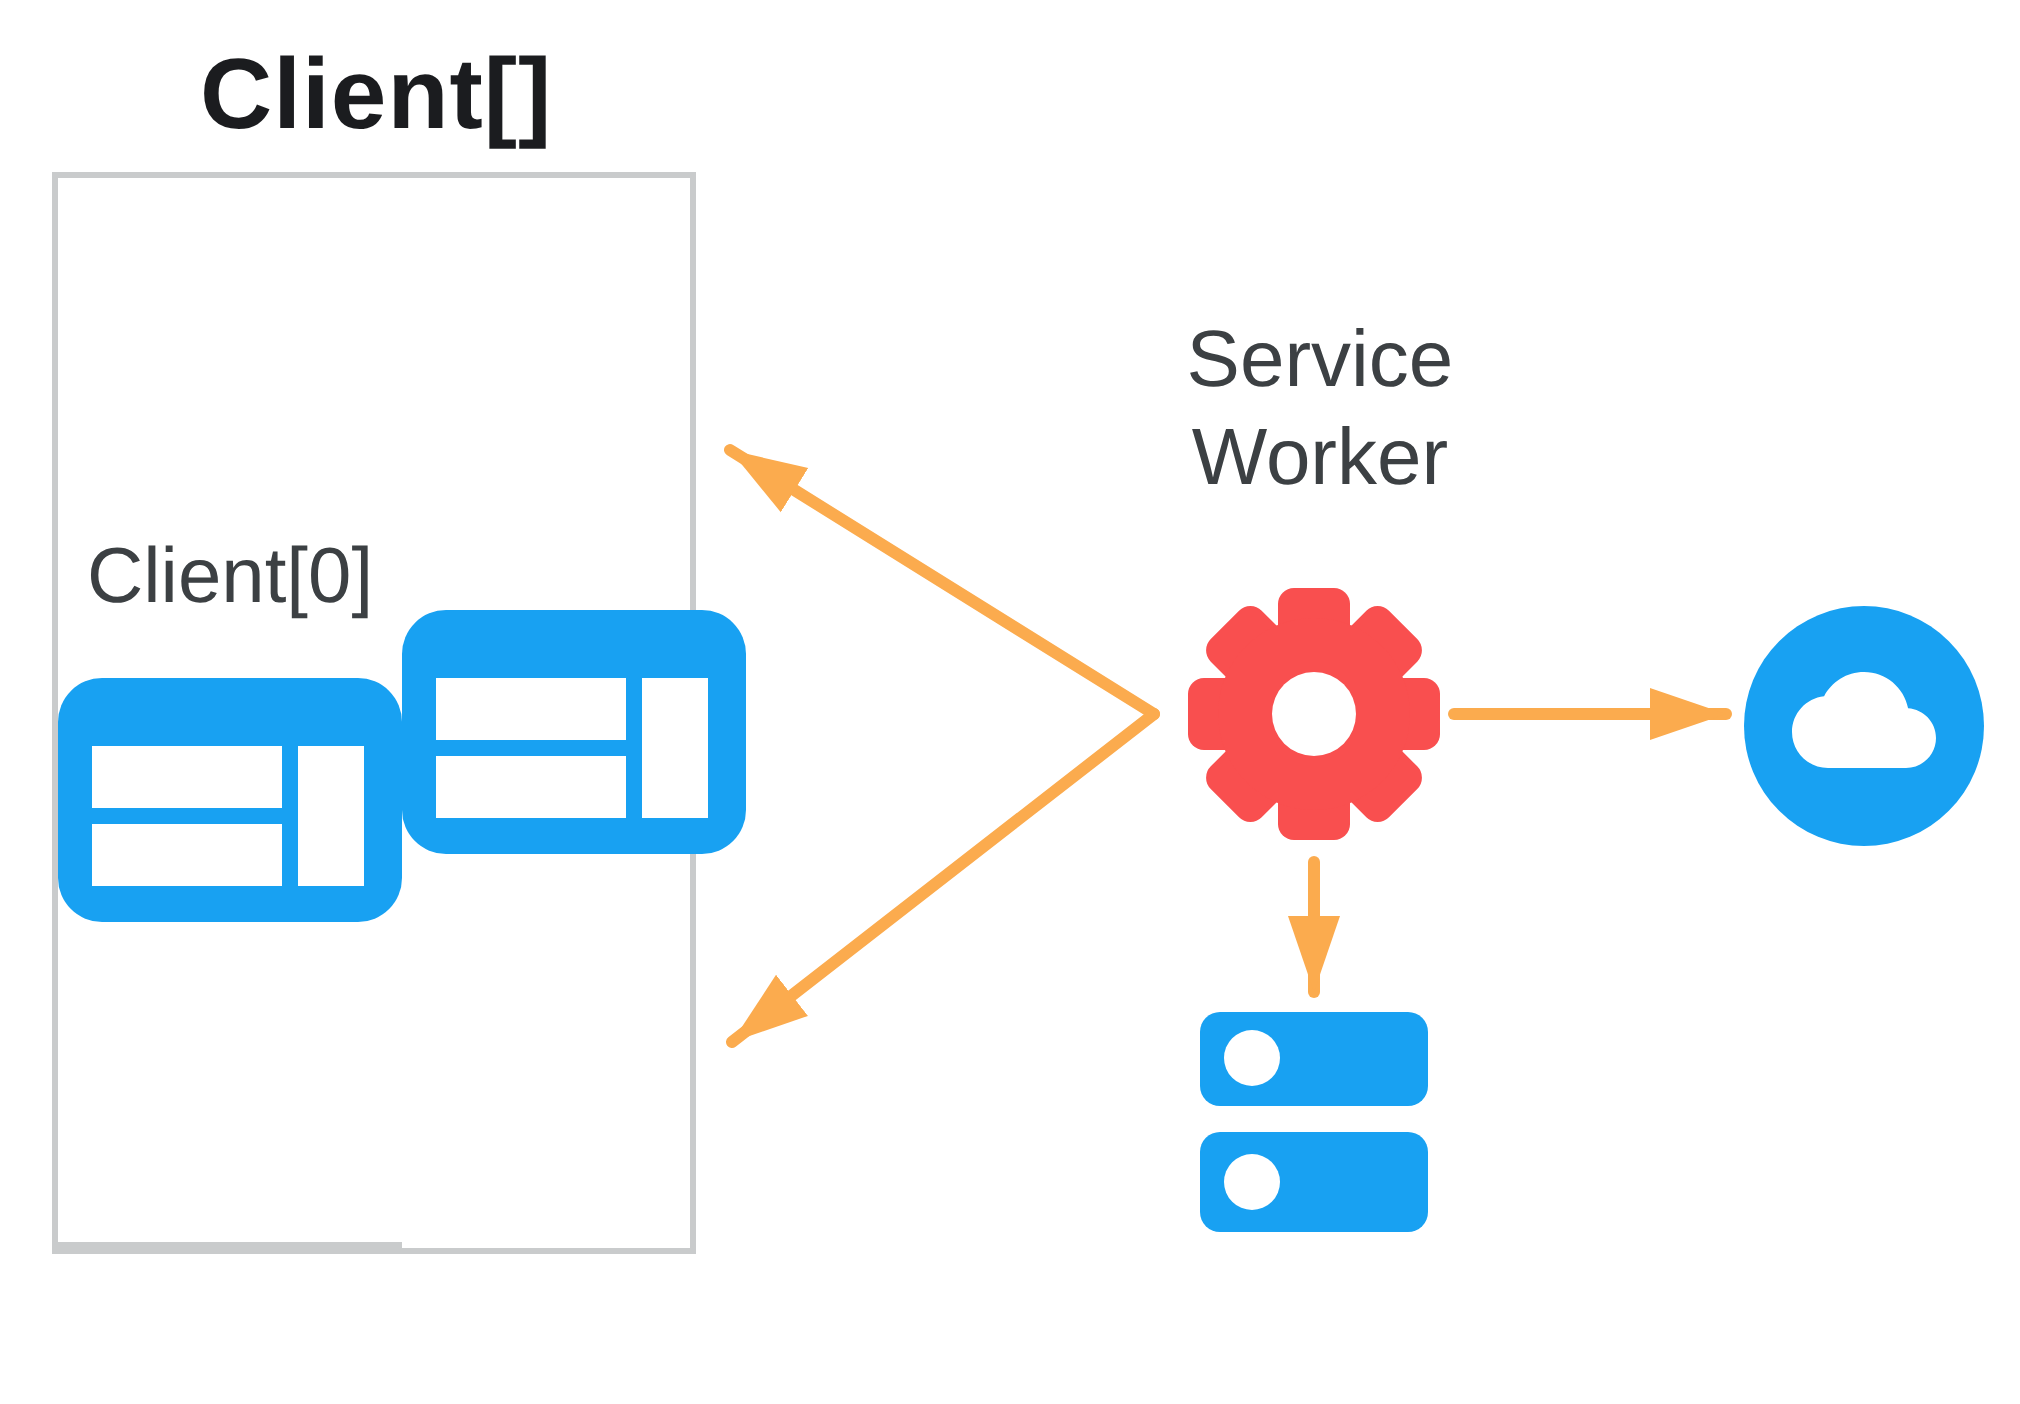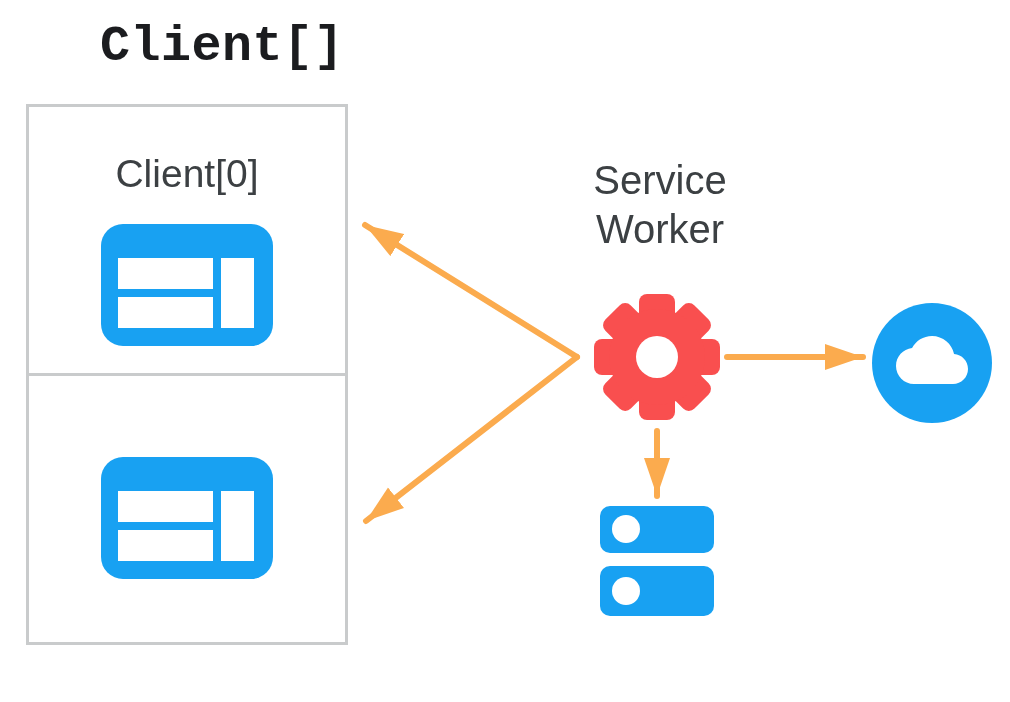--- a/index.html
+++ b/index.html
@@ -6,26 +6,26 @@
     --blue:#18A1F2; --red:#F94F4F; --orange:#FBAB4E;
     --title-text:#1B1C1F; --label-text:#3C4043; --box-border:#C9CBCC; --bg:#FFFFFF;
   }
   html,body{margin:0;padding:0;background:#fff;}
   .canvas{
     position:relative;width:1010px;height:702px;background:var(--bg);
     font-family:"Liberation Sans",sans-serif;overflow:hidden;
   }
   .title{
     position:absolute;left:100px;top:18px;
-    font-size:50px;font-weight:700;color:var(--title-text);letter-spacing:0.5px;font-family:Liberation Mono, monospace;
+    font-size:50px;font-weight:700;color:var(--title-text);letter-spacing:0.5px;
   }
   .clients-box{
-    position:absolute;left:26px;top:104px;width:322px;height:541px;
+    position:absolute;left:26px;top:86px;width:322px;height:541px;
     border:3px solid var(--box-border);box-sizing:border-box;
-    display:flex;flex-direction:column;background:var(--bg);justify-content:space-between;
+    display:flex;flex-direction:row;background:var(--bg);justify-content:space-between;
   }
   .client-cell{
     flex:1;display:flex;flex-direction:column;align-items:center;
     justify-content:center;gap:28px;padding-top:18px;box-sizing:border-box;
   }
   .client-cell.first{border-bottom:3px solid var(--box-border);}
   .client-label,.sw-label{
     font-size:39px;font-weight:500;color:var(--label-text);
   }
   .sw-label{

